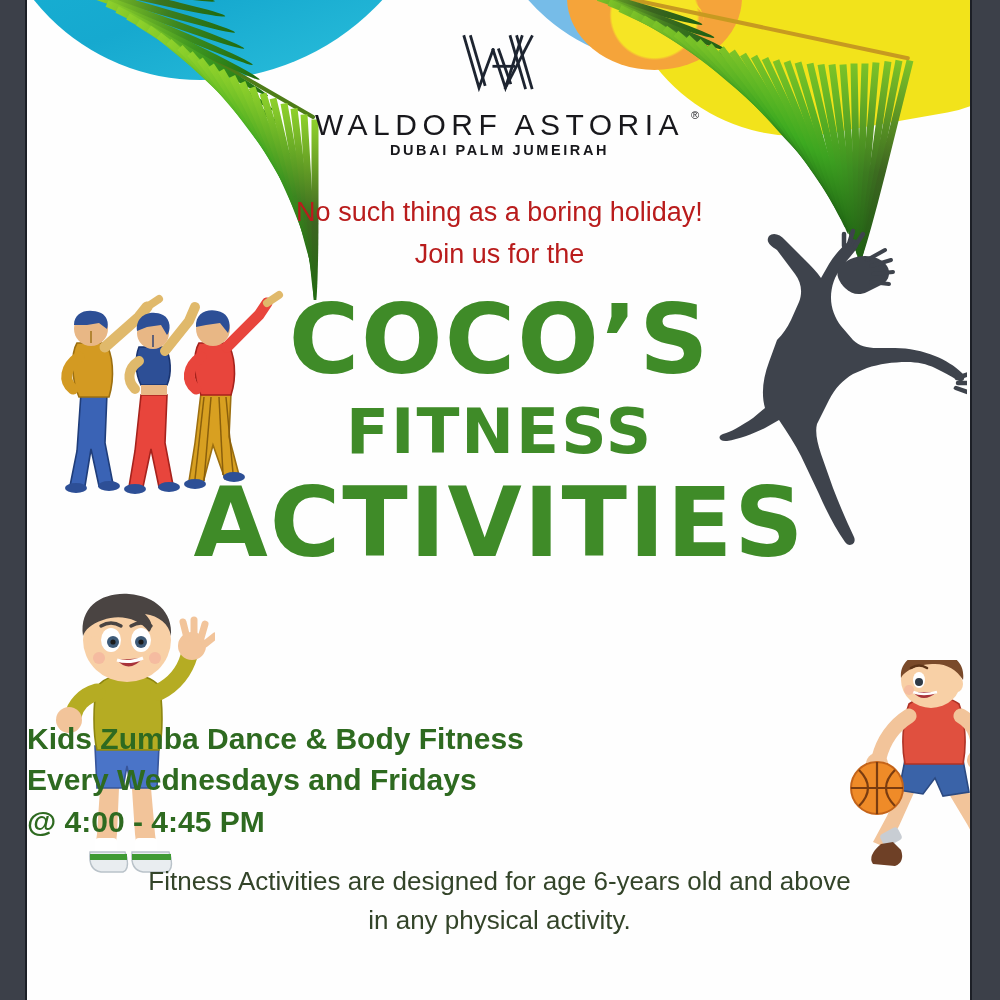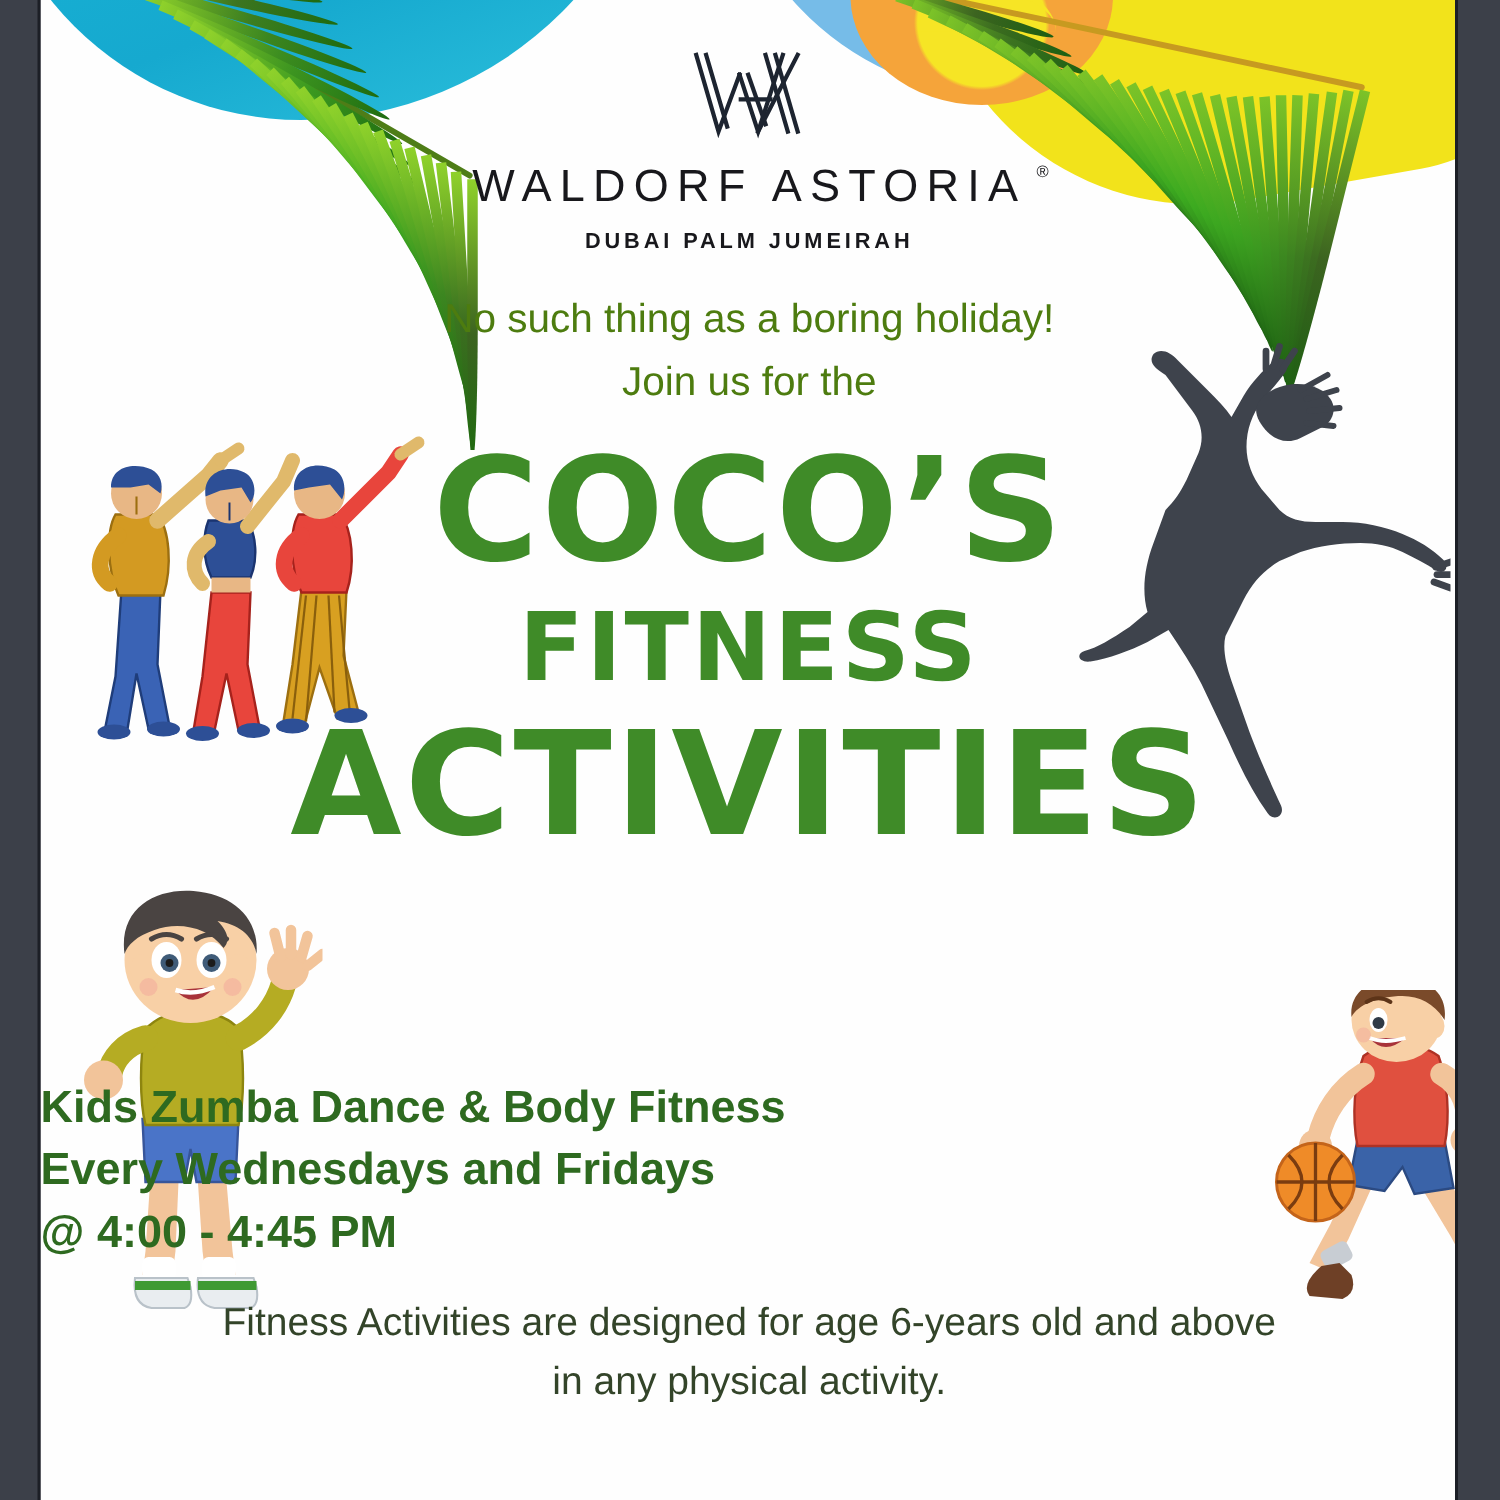--- a/index.html
+++ b/index.html
@@ -42,25 +42,25 @@
   .leaf{position:absolute;left:0;top:0;height:7px;border-radius:0 60% 60% 0;
         transform-origin:0 50%;}
   .stem{position:absolute;left:0;top:0;height:4px;border-radius:3px;transform-origin:0 50%;}
 
   
   .logo{position:absolute;left:0;right:0;top:30px;text-align:center;z-index:20;}
   .mono{display:block;height:66px;margin:0 auto 12px;}
   .brand{font-family:"Liberation Sans",sans-serif;font-size:30px;letter-spacing:5.5px;
          color:#18181c;font-weight:400;position:relative;display:inline-block;}
   .brand .reg{position:absolute;right:-15px;top:1px;font-size:11px;letter-spacing:0;}
-  .sub-brand{margin-top:11px;font-size:14.5px;letter-spacing:2.6px;color:#18181c;font-weight:600;}
+  .sub-brand{margin-top:0;font-size:14.5px;letter-spacing:2.6px;color:#18181c;font-weight:600;}
 
   
   .kicker{position:absolute;left:0;right:0;top:192px;text-align:center;z-index:20;
-          color:#4d7c0f;font-size:27px;line-height:1.55;font-weight:400;}
+          color:#b91c1c;font-size:27px;line-height:1.55;font-weight:400;}
 
   .title{position:absolute;left:0;right:0;top:295px;text-align:center;z-index:22;
          color:#3f8b28;font-family:"DejaVu Sans",sans-serif;font-weight:700;
          line-height:0.95;letter-spacing:2px;}
   .title .l1{display:block;font-size:96px;}
   .title .l2{display:block;font-size:63px;margin-top:16px;}
   .title .l3{display:block;font-size:96px;margin-top:16px;}
 
   .details{position:absolute;left:0;right:0;top:718px;text-align:left;z-index:22;
            color:#2e6a20;font-size:30px;font-weight:700;line-height:1.38;}

